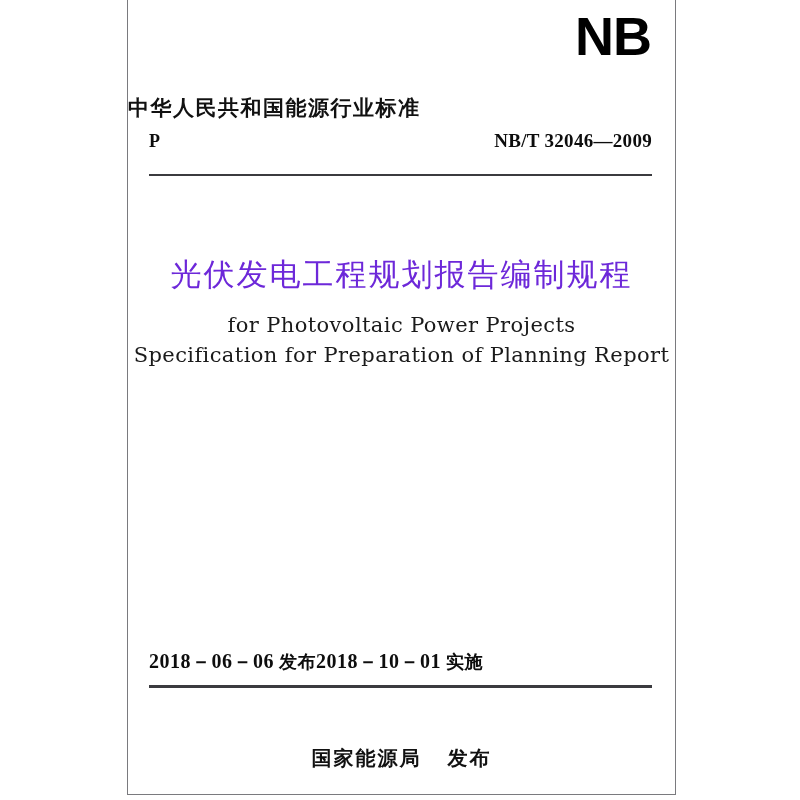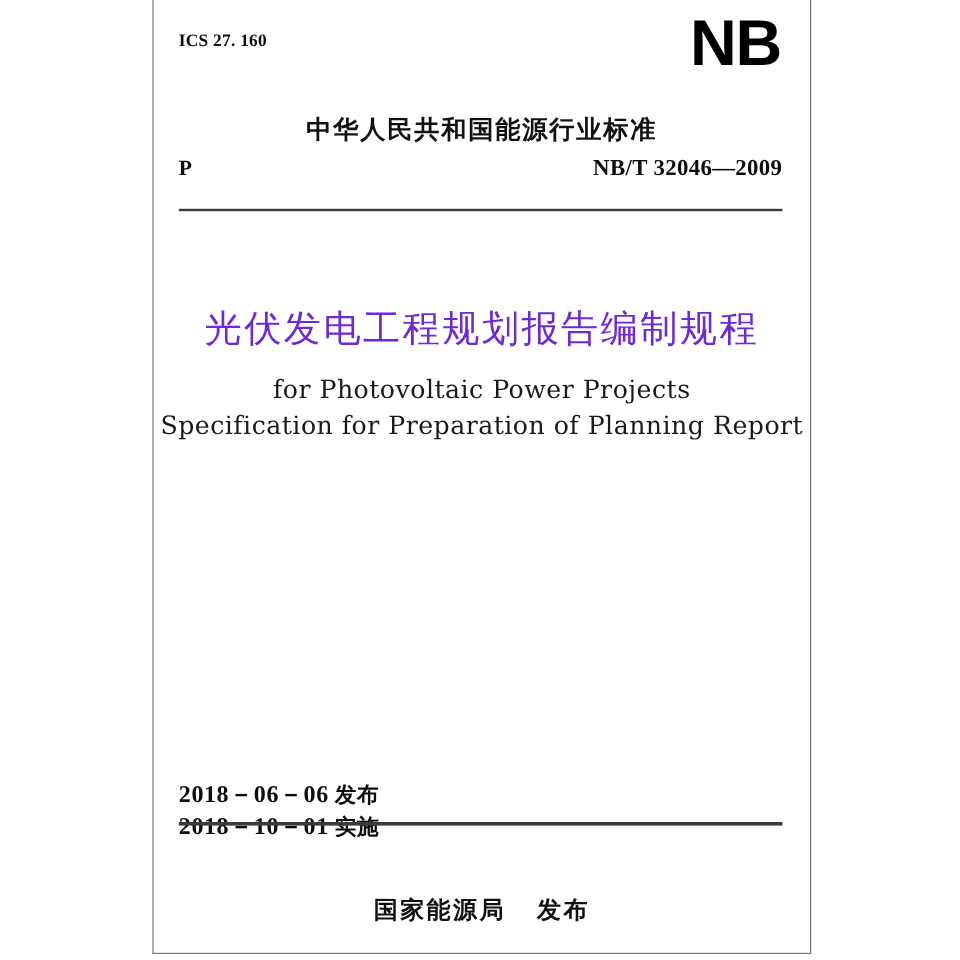--- a/index.html
+++ b/index.html
@@ -63,21 +63,21 @@
     color: #000000;
     text-align: right;
   }
 
   
   #standard-banner {
     position: absolute;
     left: 0;
     right: 0;
     top: 96px;
-    text-align: center;
+    text-align: left;
     font-family: "DejaVu Sans", "Liberation Sans", sans-serif;
     font-weight: bold;
     font-size: 21px;
     letter-spacing: 1.5px;
     color: #111111;
   }
 
   #designator-row {
     position: absolute;
     left: 21px;
@@ -142,21 +142,20 @@
 
   
   #dates-row {
     position: absolute;
     left: 21px;
     right: 23px;
     top: 650px;
     display: flex;
     align-items: baseline;
     justify-content: flex-start;
-    flex-direction: column;
   }
   .date-item {
     font-family: "Liberation Serif", serif;
     font-weight: bold;
     font-size: 20px;
     letter-spacing: 0.5px;
     white-space: nowrap;
     color: #0d0d0d;
   }
   .date-item .date-cjk {
@@ -193,21 +192,20 @@
     display: inline-block;
     width: 26px;
   }
 </style>
 </head>
 <body>
 
 <div id="page-sheet">
 
   <div id="header-codes">
-    <div class="code-line">ICS 27. 160</div>
   </div>
 
   <div id="nb-logo">NB</div>
 
   <div id="standard-banner">中华人民共和国能源行业标准</div>
 
   <div id="designator-row">
     <span class="cat-letter">P</span>
     <span class="std-number">NB/T 32046—2009</span>
   </div>

